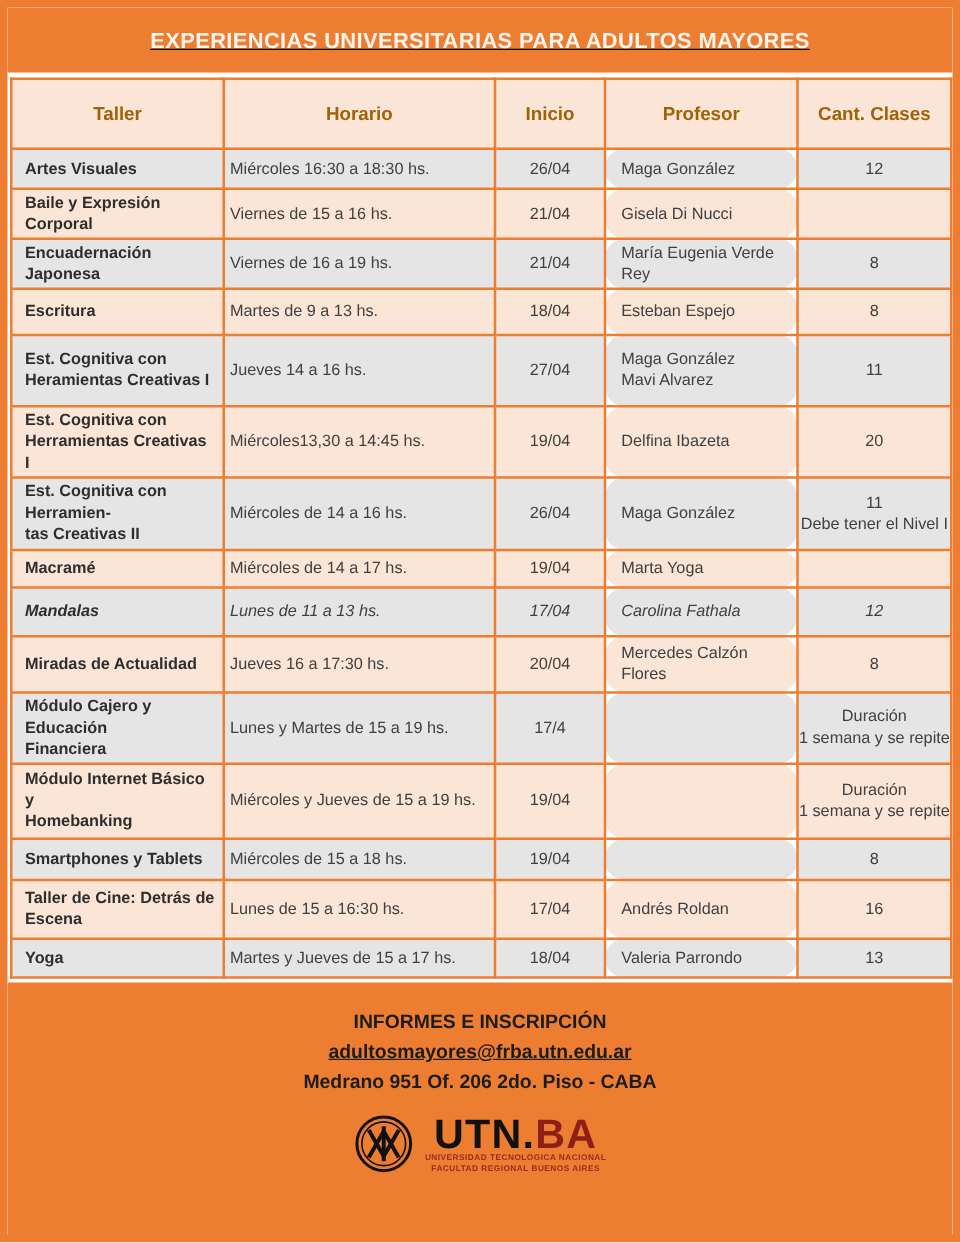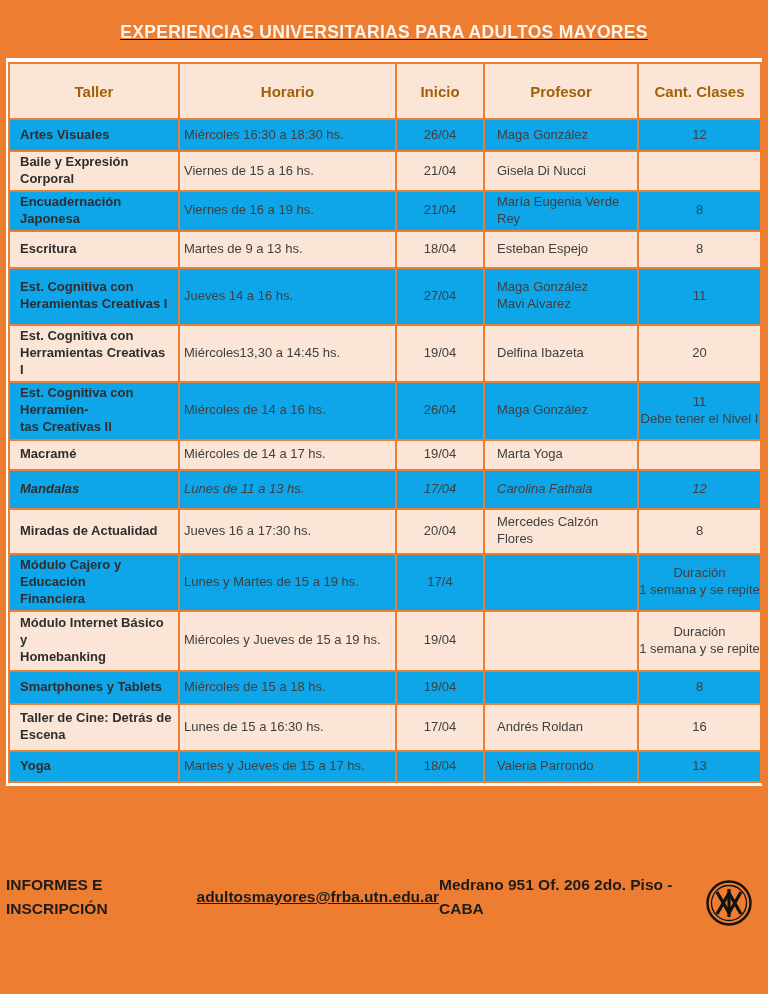--- a/index.html
+++ b/index.html
@@ -28,21 +28,21 @@
     width:752px; margin:4px 2px 3px 2px;
   }
   table.workshops th, table.workshops td {
     border:2px solid #ED7D31;
     vertical-align:middle;
     white-space:pre-line;
   }
   thead tr { height:56px; background:#FBE5D6; }
   th { font-size:15px; font-weight:bold; color:#a16207; text-align:center; }
 
-  tbody tr { background:#0ea5e9; }
+  tbody tr { background:#e5e5e5; }
   tbody tr:nth-child(even) { background:#FBE5D6; }
 
   tbody tr:nth-child(1)  { height:32px; }
   tbody tr:nth-child(2)  { height:40px; }
   tbody tr:nth-child(3)  { height:38px; }
   tbody tr:nth-child(4)  { height:37px; }
   tbody tr:nth-child(5)  { height:57px; }
   tbody tr:nth-child(6)  { height:57px; }
   tbody tr:nth-child(7)  { height:58px; }
   tbody tr:nth-child(8)  { height:30px; }
@@ -52,27 +52,27 @@
   tbody tr:nth-child(12) { height:60px; }
   tbody tr:nth-child(13) { height:33px; }
   tbody tr:nth-child(14) { height:47px; }
   tbody tr:nth-child(15) { height:31px; }
   tbody tr:nth-child(16) { height:37px; }
 
   td { font-size:13px; color:#404040; line-height:1.3; }
   td.c-taller  { font-weight:bold; color:#2e2e2e; text-align:left; padding:2px 6px 2px 10px; }
   td.c-horario { text-align:left; padding:2px 6px 2px 4px; }
   td.c-inicio  { text-align:center; padding:2px 4px; }
-  td.c-profesor{ text-align:left; padding:2px 6px 2px 12px; }
+  td.c-profesor{ text-align:left; padding:2px 6px 2px 12px;border-radius:16px; }
   td.c-clases  { text-align:center; padding:2px 0; }
 
   .footer {
     flex:1 1 auto;
     background:#ED7D31;
-    display:flex; flex-direction:row; align-items:center;
+    display:flex; flex-direction:column; align-items:center;
     padding-top:20px;
   }
   .f-heading { color:#1c1c1c; font-weight:bold; font-size:15.5px; line-height:24px; }
   .f-email   { color:#1c1c1c; font-weight:bold; font-size:15.5px; line-height:24px;
                text-decoration:underline; cursor:pointer; }
   .f-address { color:#1c1c1c; font-weight:bold; font-size:15.5px; line-height:24px; }
 
   .logo { display:flex; align-items:center; margin-top:12px; }
   .emblem { display:inline-flex; margin-right:9px; }
   .logo-text-block { display:flex; flex-direction:column; align-items:center; }
@@ -234,16 +234,23 @@
     <div class="logo">
       <span class="emblem">
         <svg width="48" height="48" viewBox="0 0 48 48">
           <circle cx="24" cy="24" r="21.5" fill="none" stroke="#111111" stroke-width="2.4"></circle>
           <circle cx="24" cy="24" r="17.5" fill="none" stroke="#111111" stroke-width="1.3"></circle>
           <line x1="24" y1="10" x2="24" y2="38" stroke="#111111" stroke-width="3.2"></line>
           <path d="M12 35 L24 14 L36 35" fill="none" stroke="#111111" stroke-width="3.2"></path>
           <path d="M12 13 L24 34 L36 13" fill="none" stroke="#111111" stroke-width="3.2"></path>
         </svg>
       </span>
+      <div class="logo-text-block">
+        <div class="logo-acronym">
+          <span class="black">UTN</span><span class="black">.</span><span class="red">BA</span>
+        </div>
+        <div class="logo-sub">UNIVERSIDAD TECNOLOGICA NACIONAL</div>
+        <div class="logo-sub">FACULTAD REGIONAL BUENOS AIRES</div>
+      </div>
     </div>
   </div>
 
 </div>
 
 </body></html>

